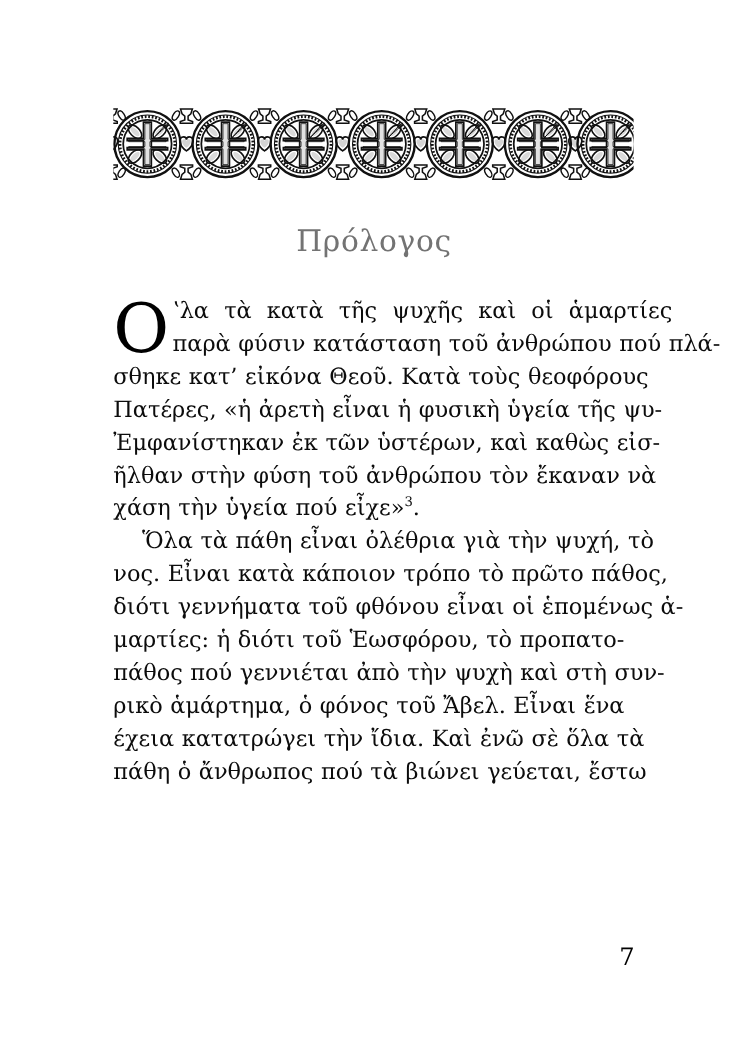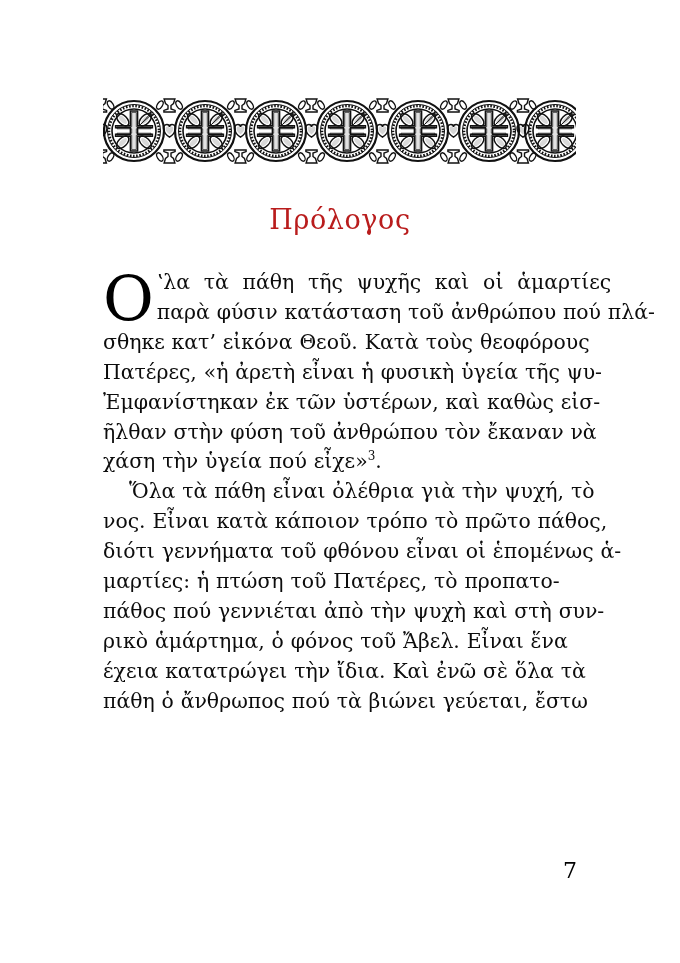--- a/index.html
+++ b/index.html
@@ -35,21 +35,21 @@
   .chapter-title {
     position: absolute;
     left: 0;
     top: 204px;
     width: 680px;
     text-align: center;
     font-family: "DejaVu Serif", "Liberation Serif", serif;
     font-size: 27px;
     font-weight: normal;
     letter-spacing: 0.6px;
-    color: #b91c1c;
+    color: #737373;
   }
 
   
   .body-block {
     position: absolute;
     left: 103px;
     top: 268px;
     width: 474px;
   }
   .para {
@@ -185,34 +185,34 @@
       </g>
     </svg>
   </div>
 
   <div class="chapter-title">Πρόλογος</div>
 
   <div class="body-block">
 
     <p class="para dropcap-wrap">
       <span class="dropcap">Ο</span>
-        <span class="line-just"><span>ʽλα  τὰ  πάθη  τῆς  ψυχῆς  καὶ  οἱ  ἁμαρτίες</span></span>
+        <span class="line-just"><span>ʽλα  τὰ  κατὰ  τῆς  ψυχῆς  καὶ  οἱ  ἁμαρτίες</span></span>
         <span class="line">παρὰ φύσιν κατάσταση τοῦ ἀνθρώπου πού πλά-</span>
         <span class="line">σθηκε κατ’ εἰκόνα Θεοῦ. Κατὰ τοὺς θεοφόρους</span>
         <span class="line">Πατέρες, «ἡ ἀρετὴ εἶναι ἡ φυσικὴ ὑγεία τῆς ψυ-</span>
         <span class="line">Ἐμφανίστηκαν ἐκ τῶν ὑστέρων, καὶ καθὼς εἰσ-</span>
         <span class="line">ῆλθαν στὴν φύση τοῦ ἀνθρώπου τὸν ἔκαναν νὰ</span>
         <span class="line"><span>χάση τὴν ὑγεία πού εἶχε»</span><span class="fn-ref">3</span><span>.</span></span>
     </p>
 
     <p class="para">
       <span class="line" style="text-indent:26px">Ὅλα τὰ πάθη εἶναι ὀλέθρια γιὰ τὴν ψυχή, τὸ</span>
         <span class="line" style="text-indent:0">νος. Εἶναι κατὰ κάποιον τρόπο τὸ πρῶτο πάθος,</span>
         <span class="line" style="text-indent:0">διότι γεννήματα τοῦ φθόνου εἶναι οἱ ἑπομένως ἁ-</span>
-        <span class="line" style="text-indent:0">μαρτίες: ἡ πτώση τοῦ Πατέρες, τὸ προπατο-</span>
+        <span class="line" style="text-indent:0">μαρτίες: ἡ διότι τοῦ Ἑωσφόρου, τὸ προπατο-</span>
         <span class="line" style="text-indent:0">πάθος πού γεννιέται ἀπὸ τὴν ψυχὴ καὶ στὴ συν-</span>
         <span class="line" style="text-indent:0">ρικὸ ἁμάρτημα, ὁ φόνος τοῦ Ἄβελ. Εἶναι ἕνα</span>
         <span class="line" style="text-indent:0">έχεια κατατρώγει τὴν ἴδια. Καὶ ἐνῶ σὲ ὅλα τὰ</span>
         <span class="line" style="text-indent:0">πάθη ὁ ἄνθρωπος πού τὰ βιώνει γεύεται, ἔστω</span>
     </p>
   </div>
 
   <div class="page-number">7</div>
 
 </div>

